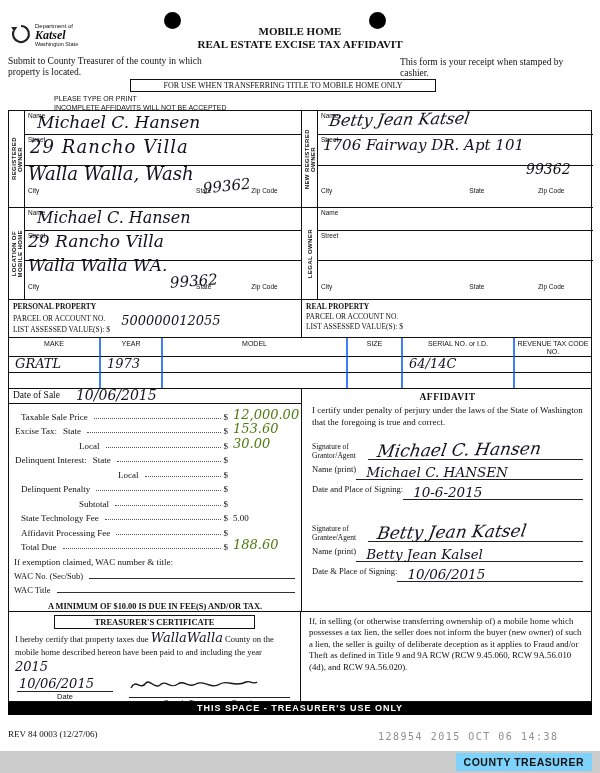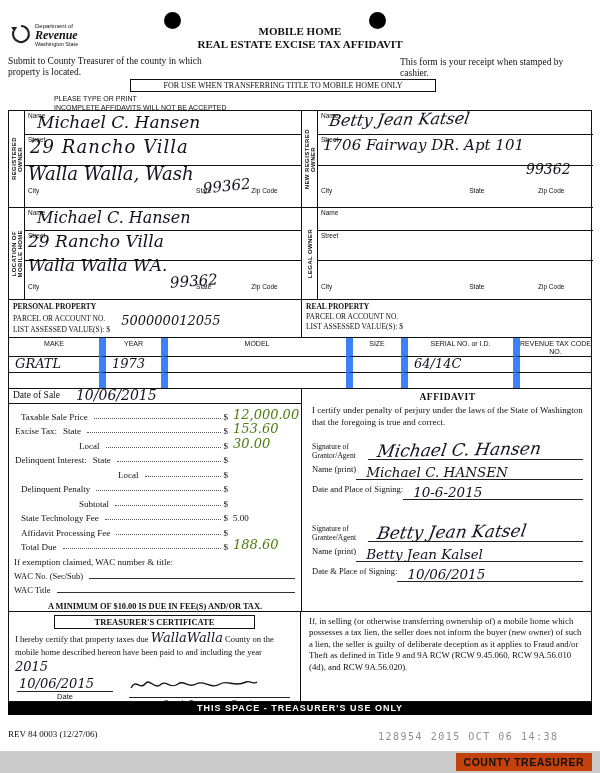--- a/index.html
+++ b/index.html
@@ -39,21 +39,21 @@
 
   
   .parcelband { border:1px solid #111; border-top:none; }
   .phalf { position:absolute; top:0; height:100%; padding:2px 4px; }
   .p8 { font-size:7.5px; line-height:1.4; }
   .pbold { font-weight:bold; font-size:7.5px; line-height:1.3; }
 
   
   .vtable { border:1px solid #111; border-top:none; }
   .vrow { display:grid; grid-template-columns:90px 62px 185px 55px 112px 78px; }
-  .vcell { border-left:7px solid #3b82f6; position:relative; }
+  .vcell { border-left:2px solid #3b82f6; position:relative; }
   .vcell:first-child { border-left:none; }
   .vhead .vcell { font-size:7px; text-align:center; padding-top:2px; height:18px; line-height:1.1; font-family:"Liberation Sans",sans-serif; }
   .vdata .vcell { height:16px; border-top:1px solid #111; }
   .tblhw { position:absolute; left:6px; top:0px; font-size:13px; }
 
   
   .mainlower { border:1px solid #111; border-top:none; }
   .mcol { position:absolute; top:0; height:100%; }
   .daterow { height:16px; border-bottom:1px solid #111; font-size:9.5px; padding:2px 0 0 4px; display:flex; align-items:flex-start; }
   .feelist { padding:3px 6px 0 6px; }
@@ -92,39 +92,39 @@
   .tc-sigbox { flex:1; margin:0 4px 0 16px; }
   .tc-lab { border-top:1px solid #222; font-size:7.5px; text-align:center; margin-top:1px; font-family:"Liberation Sans",sans-serif; }
   .tright { position:absolute; left:292px; top:0; width:292px; height:100%; padding:4px 8px; }
   .lienpara { font-size:8.8px; line-height:1.3; }
 
   .bbar { background:#000; color:#fff; text-align:center; font-size:9px; font-weight:bold;
           letter-spacing:1px; line-height:13px; height:13px; font-family:"Liberation Sans",sans-serif; }
   .revno { font-size:9px; }
   .stamp { font-family:"DejaVu Sans Mono",monospace; font-size:10px; color:#8f8f8f; letter-spacing:1.5px; }
   .grayband { background:#cbcbcb; }
-  .ctchip { background:#c2410c; font-family:"Liberation Sans",sans-serif; font-weight:bold; font-size:10.5px;
+  .ctchip { background:#7dd3fc; font-family:"Liberation Sans",sans-serif; font-weight:bold; font-size:10.5px;
             padding:3px 8px; letter-spacing:.5px; }
 </style>
 </head>
 <body>
 
 <div class="sheet">
 
   <div class="hole abs" style="left:164px;top:12px"></div>
   <div class="hole abs" style="left:369px;top:12px"></div>
 
   <div class="abs logo" style="left:10px;top:23px">
     <svg width="22" height="22" viewBox="0 0 22 22">
       <path d="M11 3 a8 8 0 1 1 -7.5 5" fill="none" stroke="#222" stroke-width="2.2"></path>
       <path d="M1.2 4 l3 5 3-5 z" fill="#222"></path>
     </svg>
     <div class="logotext">
       <div class="lt1">Department of</div>
-      <div class="lt2">Revenue</div>
+      <div class="lt2">Katsel</div>
       <div class="lt3">Washington State</div>
     </div>
   </div>
 
   <div class="abs title" style="left:0;right:0;top:25px">
     <div>MOBILE HOME</div>
     <div>REAL ESTATE EXCISE TAX AFFIDAVIT</div>
   </div>
 
   <div class="abs note" style="left:8px;top:56px;width:195px">Submit to County Treasurer of the county in which property is located.</div>

